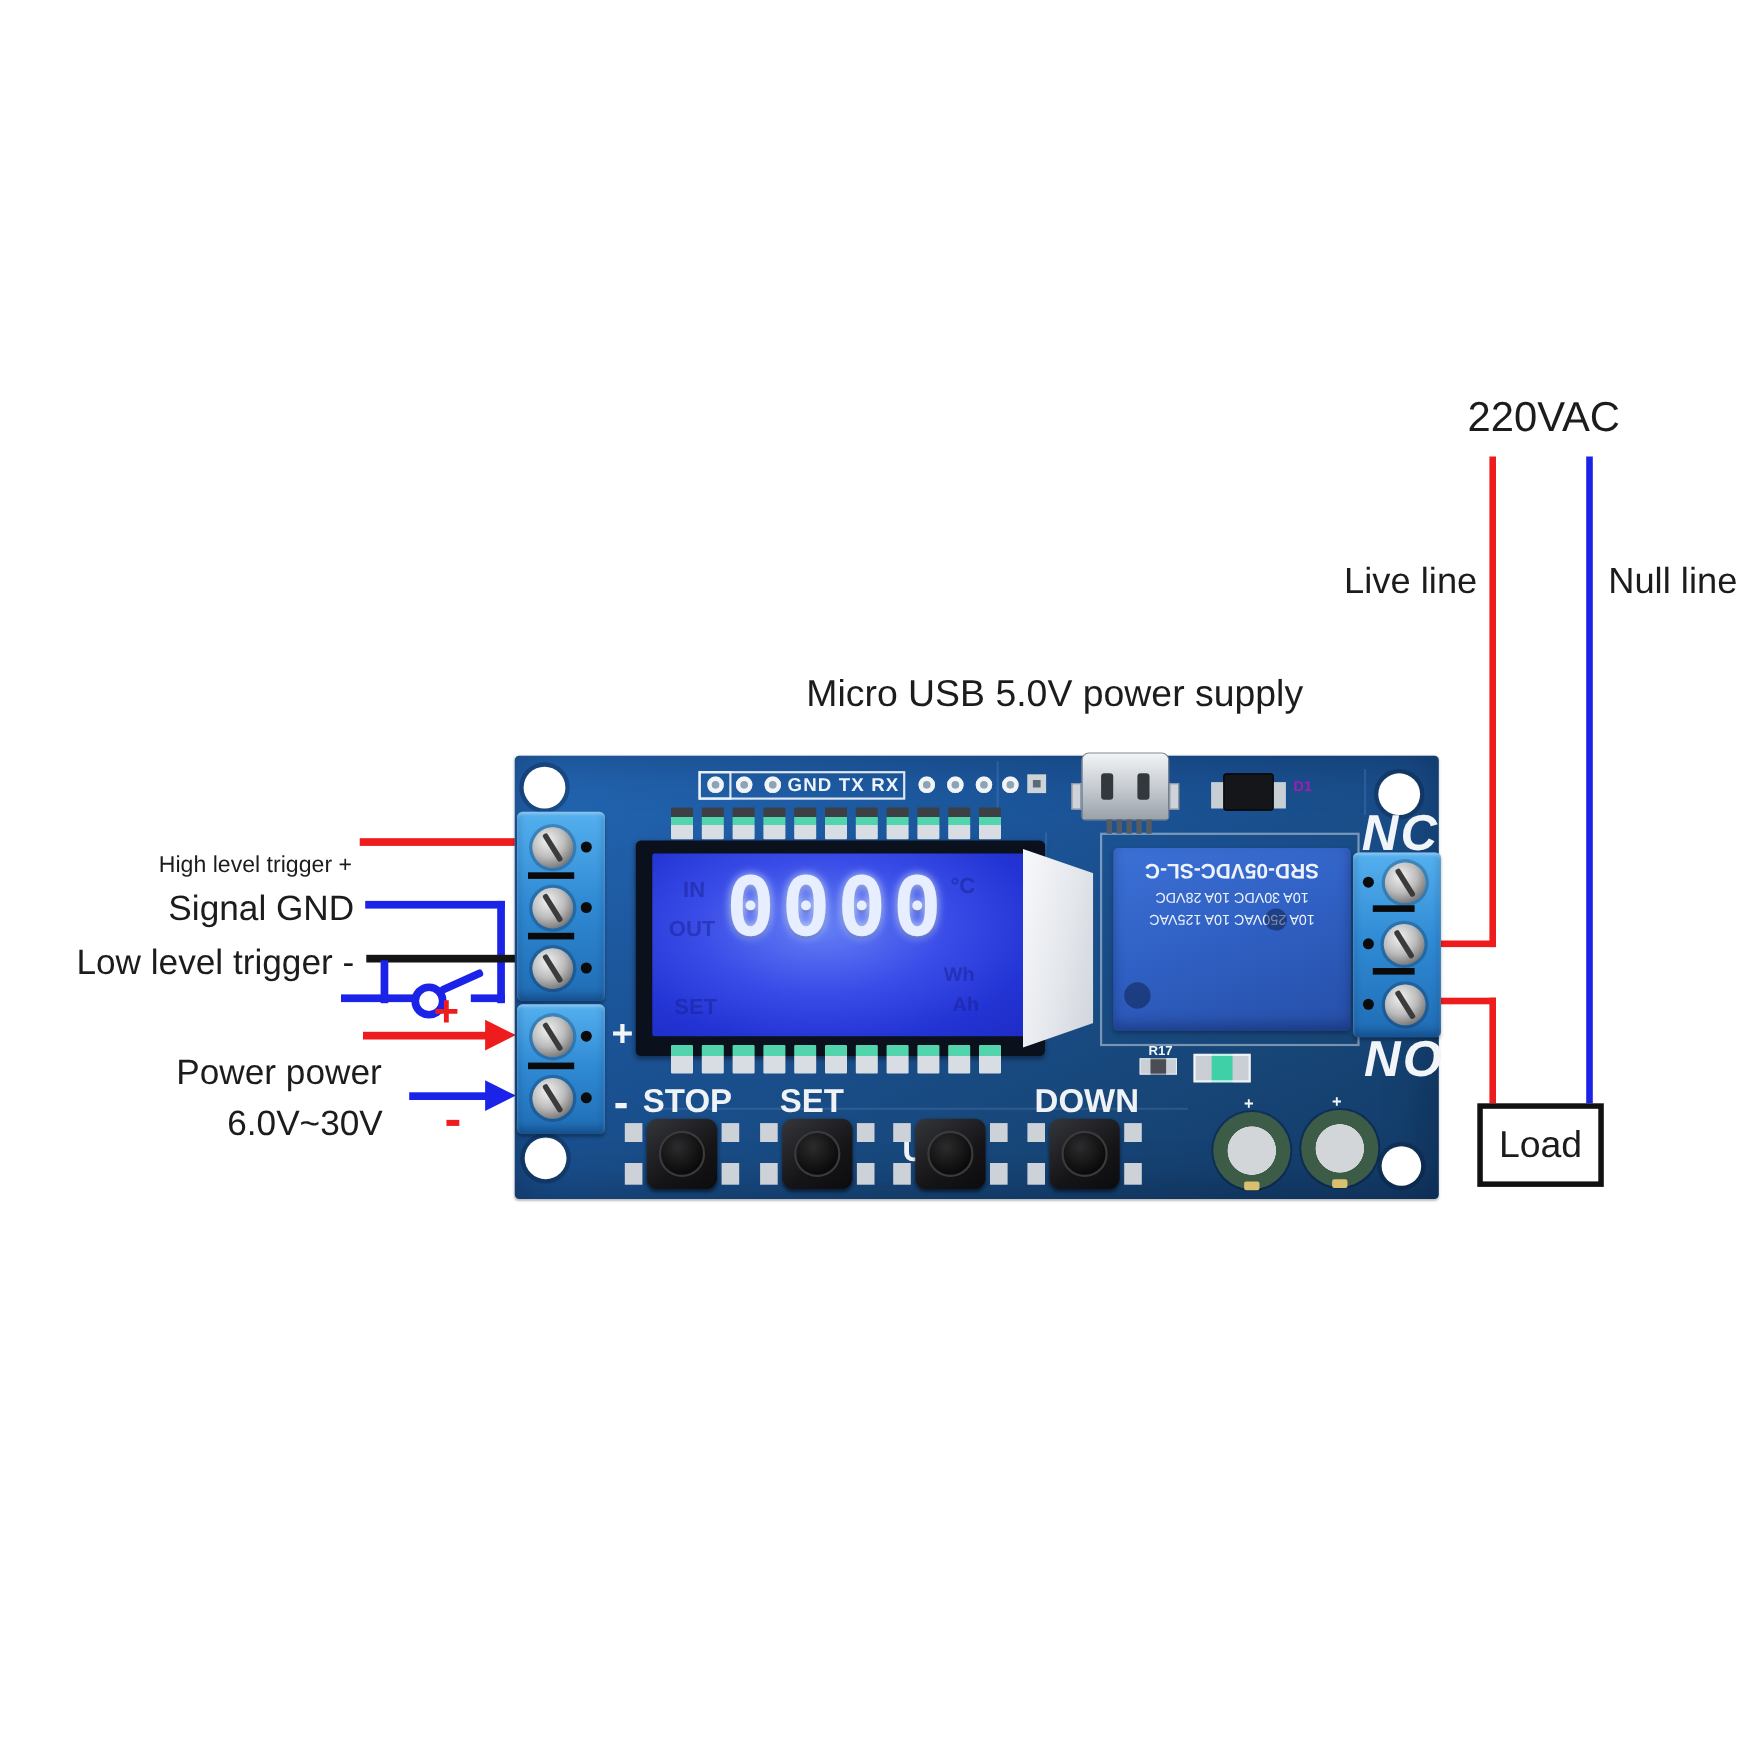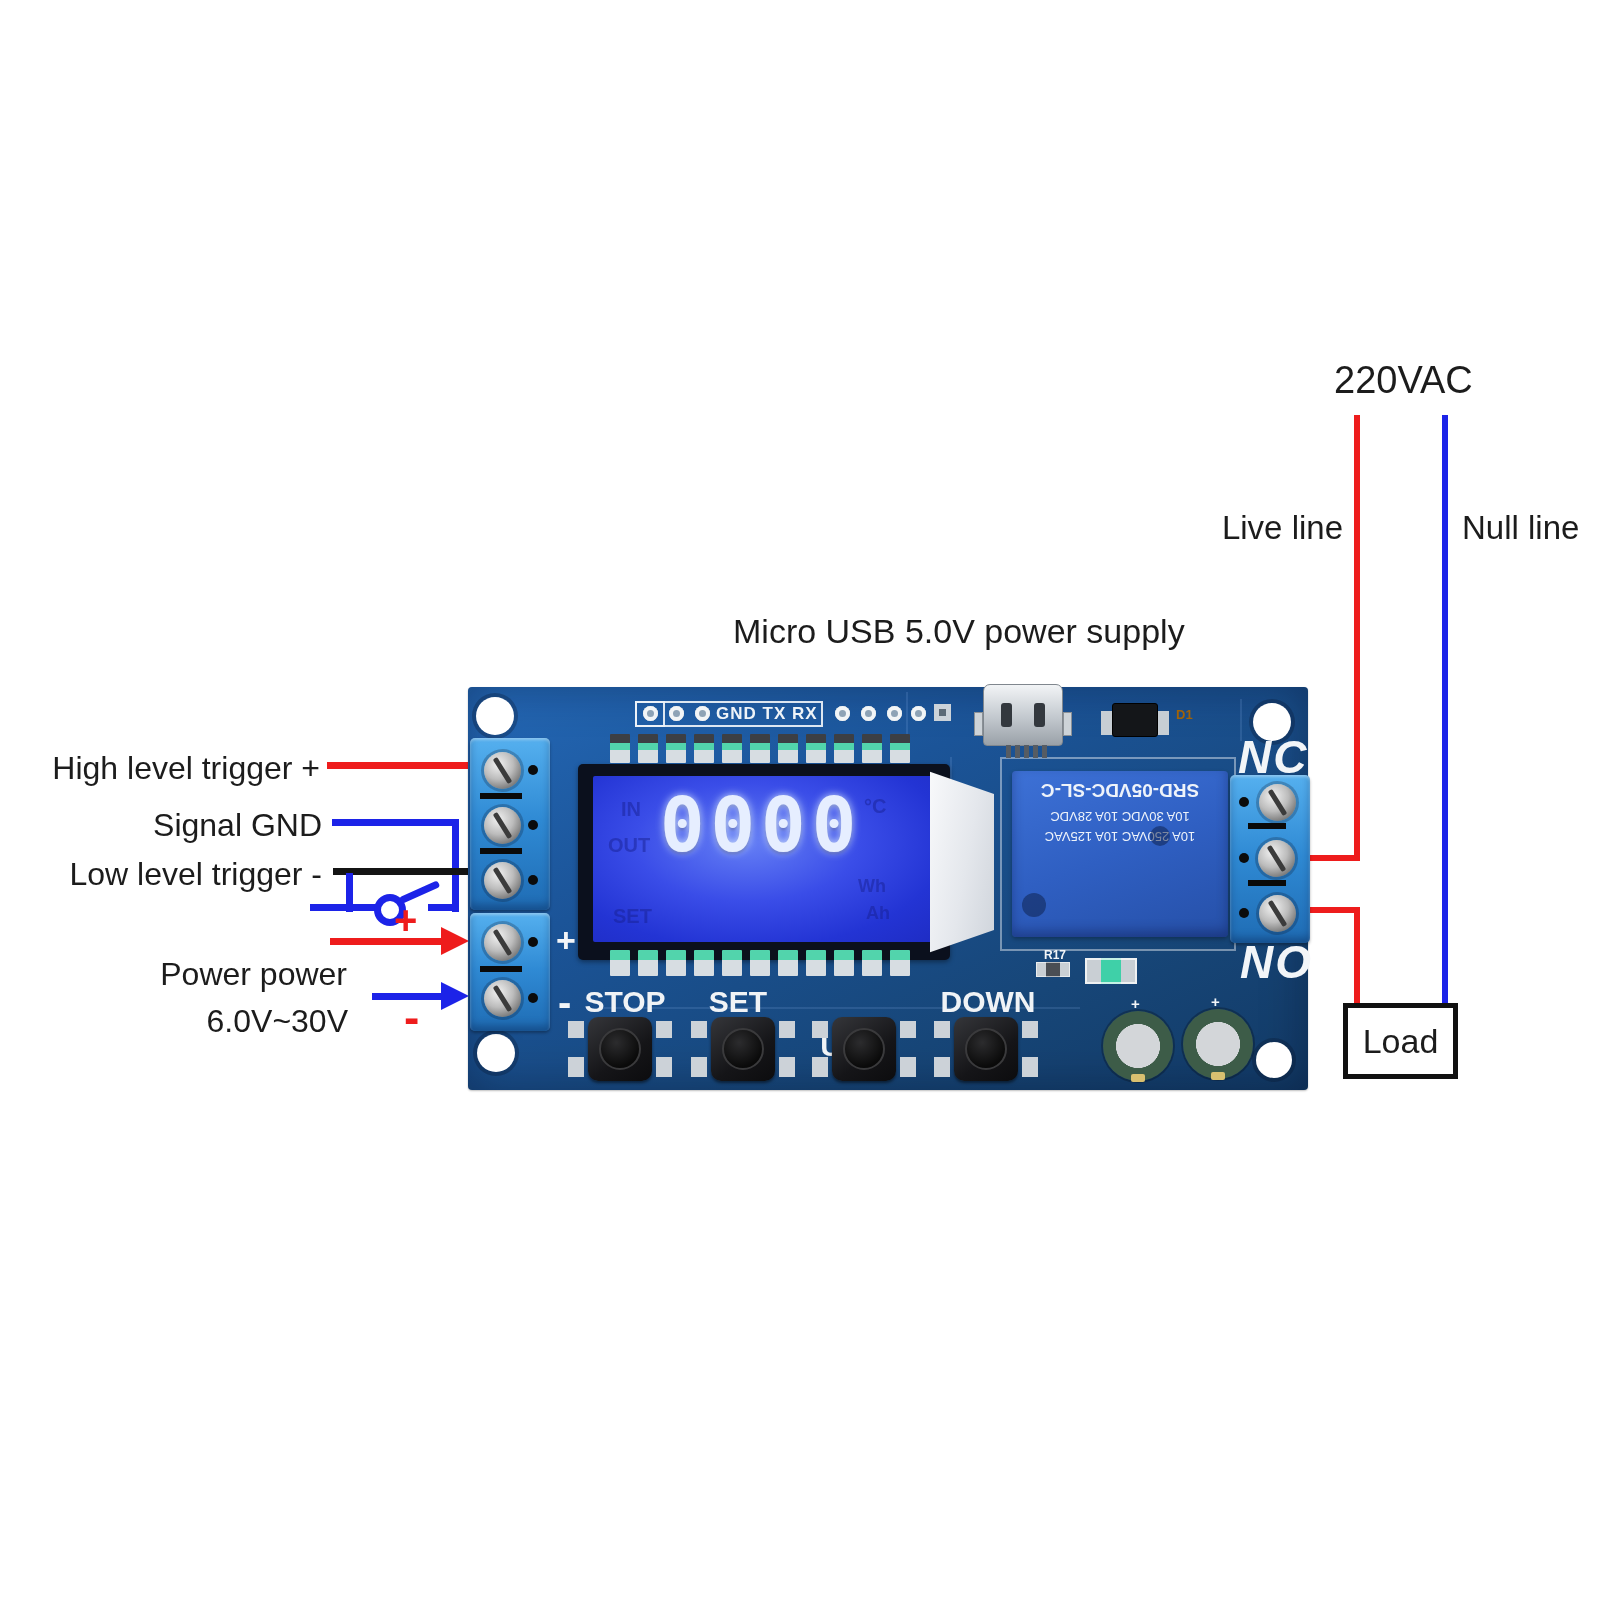--- a/index.html
+++ b/index.html
@@ -28,21 +28,21 @@
 
   .musb { position:absolute; left:983px; top:684px; width:80px; height:62px; border-radius:7px 7px 4px 4px;
           background:linear-gradient(180deg,#f2f4f6,#c2c8ce 55%,#9aa1a8); border:1px solid #80878e; }
   .musb::before, .musb::after { content:""; position:absolute; top:18px; width:11px; height:24px; background:#33383e; border-radius:3px; }
   .musb::before { left:17px; } .musb::after { right:17px; }
   .musb-tab { position:absolute; top:712px; width:9px; height:24px; background:#cdd3d8; border:1px solid #8a9096; }
   .musb-pin { position:absolute; top:745px; width:5px; height:13px; background:#565c63; }
 
   .d1-pad { position:absolute; top:711px; width:15px; height:24px; background:#c7ced4; }
   .d1-body { position:absolute; left:1112px; top:703px; width:46px; height:34px; background:#141619; border:1px solid #000; border-radius:3px; }
-  .d1-lbl { position:absolute; left:1176px; top:707px; font-size:13px; color:#a16207; font-weight:bold; }
+  .d1-lbl { position:absolute; left:1176px; top:707px; font-size:13px; color:#a21caf; font-weight:bold; }
 
   .smd-t { position:absolute; width:20px; height:29px; border-radius:1px;
            background:linear-gradient(180deg,#3c3f44 0 30%, #52d4ac 30% 55%, #d7dde2 55% 100%); }
   .smd-b { position:absolute; width:20px; height:26px; border-radius:1px;
            background:linear-gradient(180deg,#52d4ac 0 40%, #d7dde2 40% 100%); }
 
   .lcd-bezel { position:absolute; left:578px; top:764px; width:372px; height:196px; background:#0b101d; border-radius:5px;
                box-shadow:0 2px 5px rgba(0,0,0,.4); }
   .lcd { position:absolute; left:593px; top:776px; width:342px; height:166px; border-radius:2px;
          background:radial-gradient(ellipse at 45% 40%, #657ff5 0%, #3a4de8 42%, #2334d4 75%, #1e2cc4 100%);text-decoration:underline; }
@@ -94,21 +94,21 @@
   .sw-circle { position:absolute; left:374px; top:894px; width:32px; height:32px; border:7px solid #1c23e8; border-radius:50%; background:#fff; }
   .sw-lever { position:absolute; left:400px; top:896px; width:42px; height:7px; background:#1c23e8; transform:rotate(-24deg); transform-origin:3px 3px; border-radius:3px; }
   .ah { position:absolute; width:0; height:0; }
 </style>
 </head>
 <body>
 
 <div class="stage">
 
   <div class="lbl" style="left:733px; top:612px; font-size:34px;">Micro USB 5.0V power supply</div>
-  <div class="lbl" style="right:1281px; top:750px; font-size:32px;">High level trigger +</div>
+  <div class="lbl" style="right:1281px; top:775px; font-size:21px;">High level trigger +</div>
   <div class="lbl" style="right:1279px; top:807px; font-size:32px;">Signal GND</div>
   <div class="lbl" style="right:1279px; top:856px; font-size:32px;">Low level trigger -</div>
   <div class="lbl" style="right:1254px; top:956px; font-size:32px;">Power power</div>
   <div class="lbl" style="right:1253px; top:1003px; font-size:32px;">6.0V~30V</div>
   <div class="lbl" style="left:1334px; top:359px; font-size:38px;">220VAC</div>
   <div class="lbl" style="right:258px; top:509px; font-size:33px;">Live line</div>
   <div class="lbl" style="left:1462px; top:509px; font-size:33px;">Null line</div>
 
   <div class="wire red" style="left:327px; top:762px; width:141px; height:7px;"></div>
   <div class="wire blue" style="left:332px; top:819px; width:127px; height:7px;"></div>

